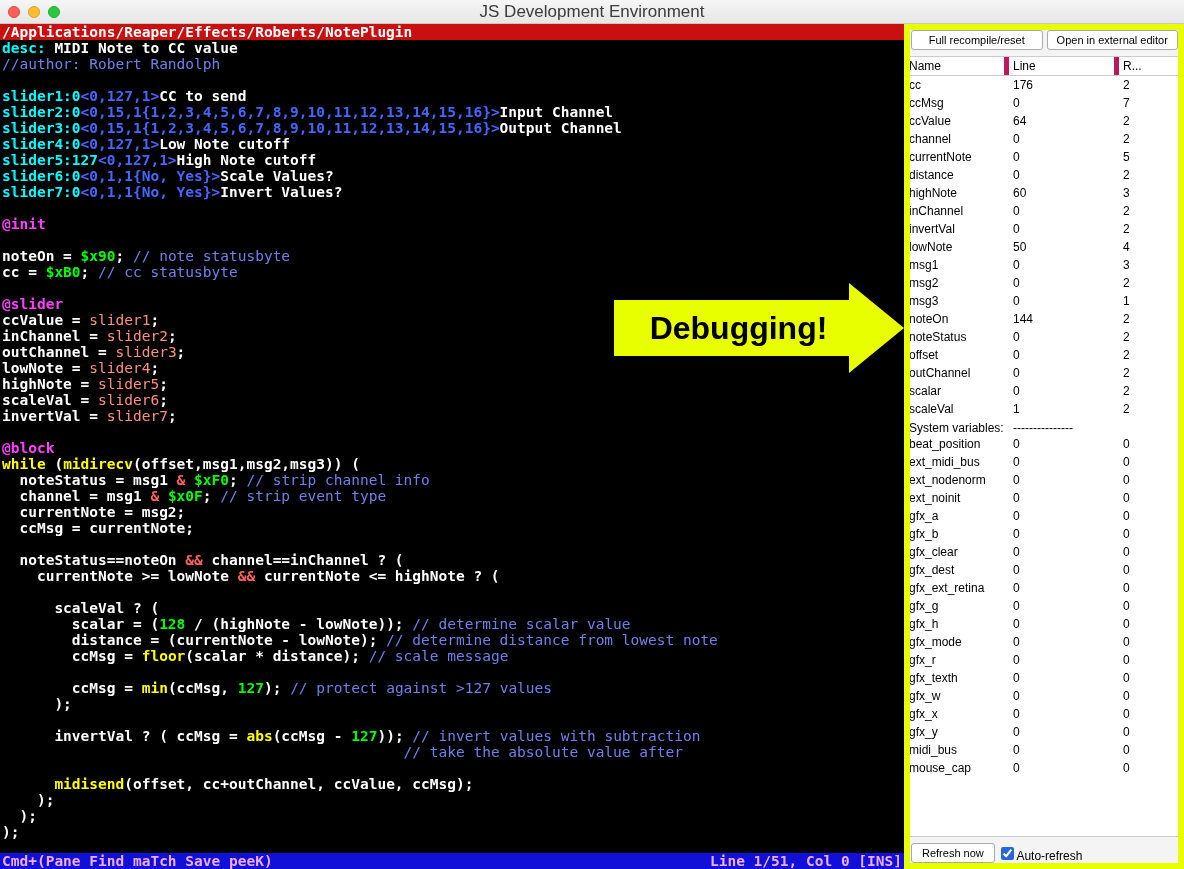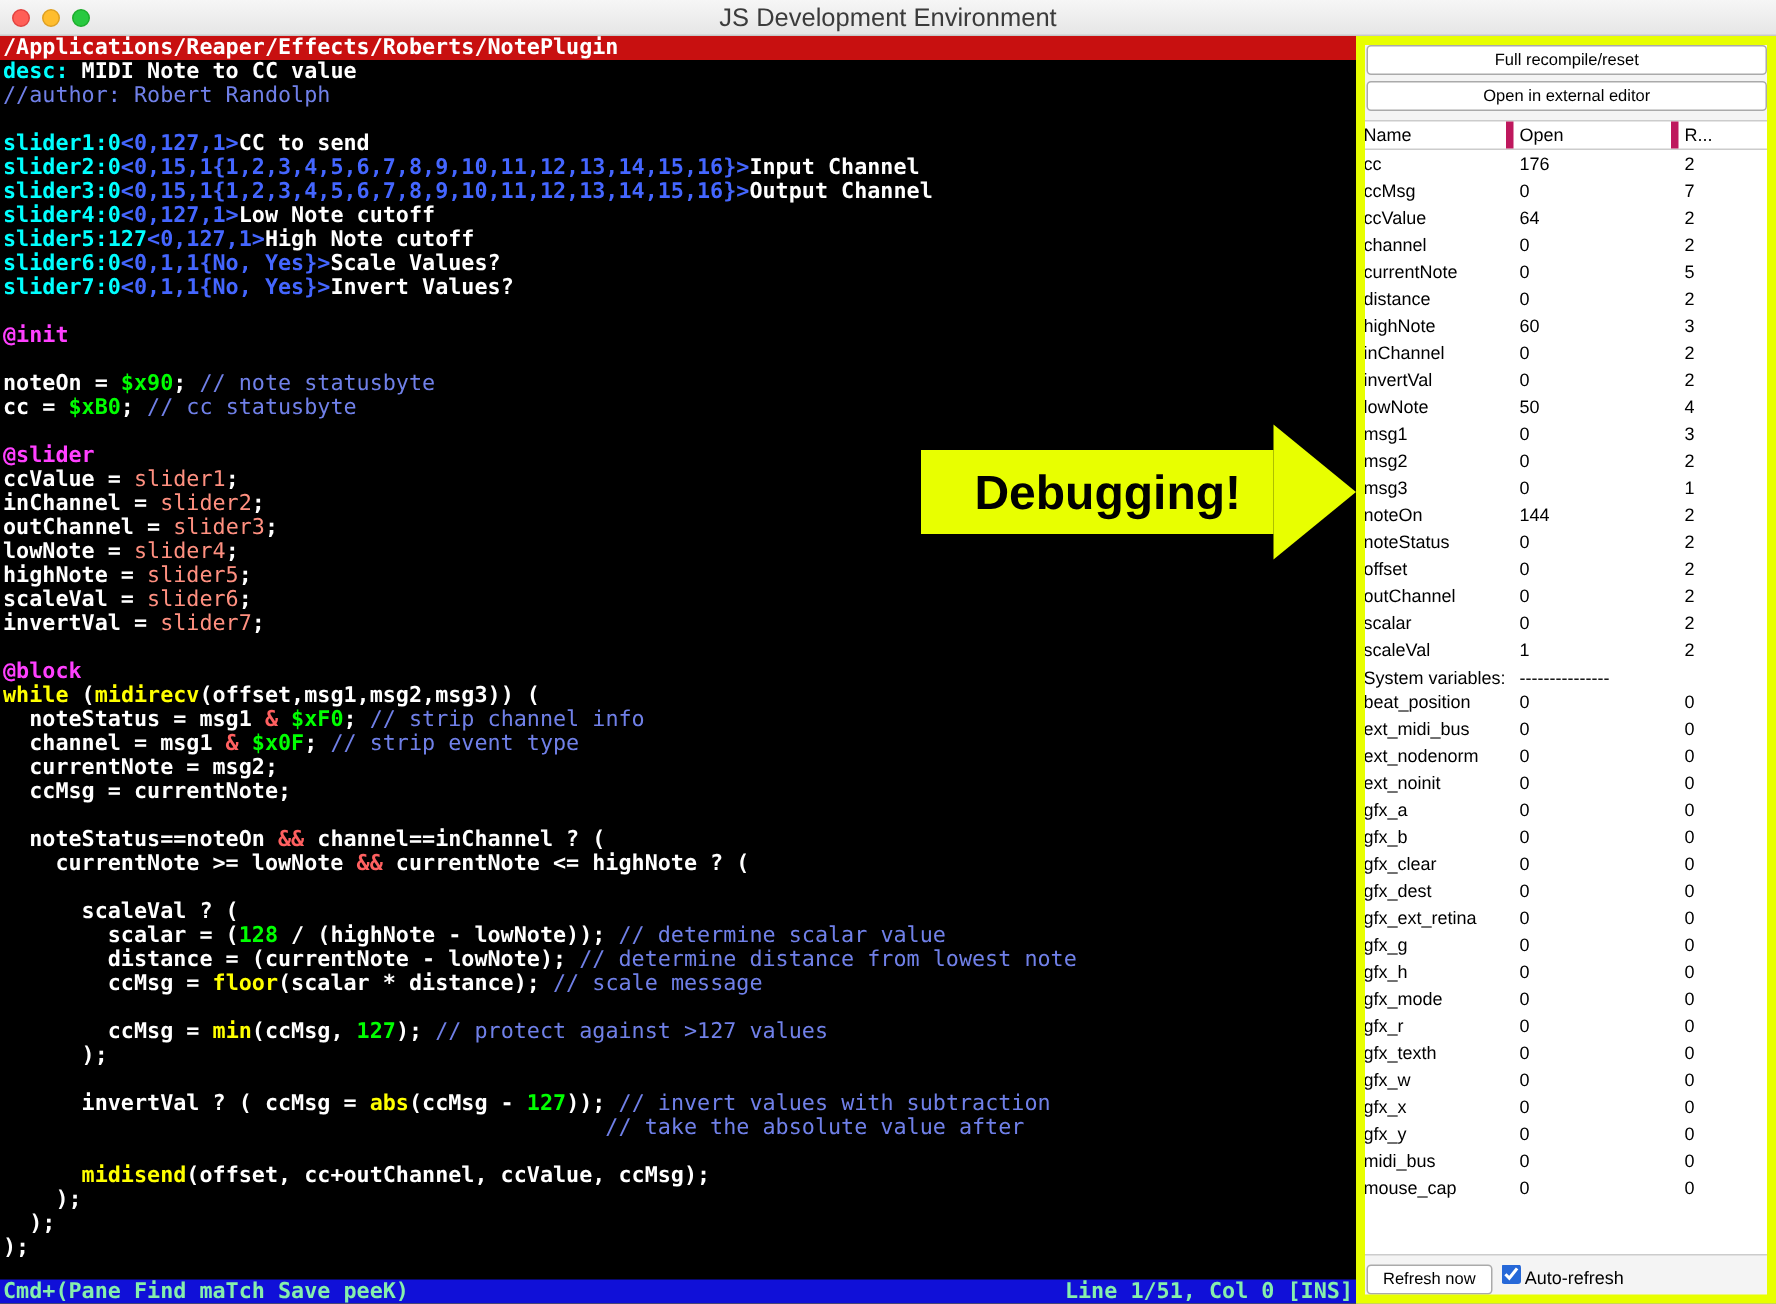--- a/index.html
+++ b/index.html
@@ -9,55 +9,55 @@
 .dot { width: 12px; height: 12px; border-radius: 50%; }
 .dot.red { background: #ff5f57; border: 1px solid #e24340; }
 .dot.yellow { background: #ffbd2e; border: 1px solid #dfa022; }
 .dot.green { background: #28c940; border: 1px solid #1dad2c; }
 .wintitle { position: absolute; left: 0; right: 0; text-align: center; font-size: 17px; color: #3b3b3b; }
 
 .main { display: flex; height: 845px; }
 .editor { flex: 1; background: #000; color: #fff; font-family: "Menlo","Consolas",monospace; font-size: 14.5px; line-height: 16px; display: flex; flex-direction: column; min-width: 0; }
 .pathbar { background: #c81010; color: #fff; font-weight: bold; padding: 0 2px; height: 16px; overflow: hidden; }
 .code { flex: 1; padding: 0 2px; white-space: pre; overflow: hidden; letter-spacing: 0px; }
-.statusbar { background: #1010d8; color: #86efac; display: flex; justify-content: space-between; padding: 0 2px; height: 16px; font-weight: bold; }
+.statusbar { background: #1010d8; color: #f0abfc; display: flex; justify-content: space-between; padding: 0 2px; height: 16px; font-weight: bold; }
 
 
 .c-cyan { color: #00ffff; font-weight: bold; }
 .c-blue { color: #4466ff; font-weight: bold; text-align: right; }
 .c-comment { color: #7080e8; }
 .c-yellow { color: #ffff00; font-weight: bold; }
 .c-green { color: #00ff00; font-weight: bold; }
 .c-red { color: #ff6060; font-weight: bold; }
 .c-white { color: #ffffff; font-weight: bold; }
 .c-salmon { color: #ff9080; }
 .c-magenta { color: #ff40ff; font-weight: bold; }
 
 .highlight-frame { position: absolute; top: 24px; right: 0; width: 280px; height: 845px; border: 6px solid #e8ff00; pointer-events: none; z-index: 5; }
 .arrow-callout { position: absolute; top: 283px; left: 614px; width: 290px; height: 90px; z-index: 6; pointer-events: none; display:flex; align-items:center;}
 .arrow-body { background: #e8ff00; height: 56px; flex: 1; display: flex; align-items: center; justify-content: center; font-size: 32px; font-weight: bold; color: #000; padding-left:14px;}
 .arrow-head { width: 0; height: 0; border-top: 45px solid transparent; border-bottom: 45px solid transparent; border-left: 55px solid #e8ff00; }
 
 .sidepanel { width: 280px; background: #f0f0f0; display: flex; flex-direction: column; border-left: 1px solid #bbb; }
-.side-buttons { display: flex; gap: 4px; padding: 6px; background: #f4f4f4; flex-direction: column; }
+.side-buttons { display: flex; gap: 4px; padding: 6px; background: #f4f4f4; }
 .side-buttons button { flex: 1; font-size: 11px; padding: 3px 4px; background: #fff; border: 1px solid #aaa; border-radius: 3px; cursor: pointer; white-space: nowrap; overflow: hidden; }
 .var-header { display: flex; background: #fff; border-top: 1px solid #ccc; border-bottom: 1px solid #ccc; font-size: 12px; }
 .var-header > div { padding: 2px 4px; border-right: 5px solid #be185d; }
 .col-name { width: 104px; }
 .col-value { width: 110px; }
 .col-r { flex: 1; }
 .var-body { flex: 1; overflow-y: auto; background: #fff; font-size: 12px; }
 .var-row { display: flex; padding: 1px 0; }
 .var-row > div { padding: 1px 4px; }
 .var-row .col-name { width: 104px; }
 .var-row .col-value { width: 110px; }
 .var-row .col-r { flex: 1; }
 .sysvars { padding: 3px 4px 0 4px; display: flex; font-size: 12px; }
 .sysvars .lbl { width: 104px; }
-.side-footer { display: flex; align-items: flex-start; gap: 6px; padding: 6px; border-top: 1px solid #ccc; background: #f4f4f4; font-size: 12px; }
+.side-footer { display: flex; align-items: flex-end; gap: 6px; padding: 6px; border-top: 1px solid #ccc; background: #f4f4f4; font-size: 12px; }
 .side-footer button { font-size: 11px; padding: 3px 10px; background: #fff; border: 1px solid #aaa; border-radius: 3px; cursor: pointer; }
 .side-footer input[type=checkbox]{ accent-color:#2668d8; }
 </style>
 </head>
 <body>
 
 <div class="titlebar">
   <div class="traffic">
     <div class="dot red"></div>
     <div class="dot yellow"></div>
@@ -125,21 +125,21 @@
     </div>
   </div>
 
   <div class="sidepanel">
     <div class="side-buttons">
       <button>Full recompile/reset</button>
       <button>Open in external editor</button>
     </div>
     <div class="var-header">
       <div class="col-name">Name</div>
-      <div class="col-value">Open</div>
+      <div class="col-value">Line</div>
       <div class="col-r">R...</div>
     </div>
     <div class="var-body" id="var-body">
         <div class="var-row">
           <div class="col-name">cc</div>
           <div class="col-value">176</div>
           <div class="col-r">2</div>
         </div>
         <div class="var-row">
           <div class="col-name">ccMsg</div>

